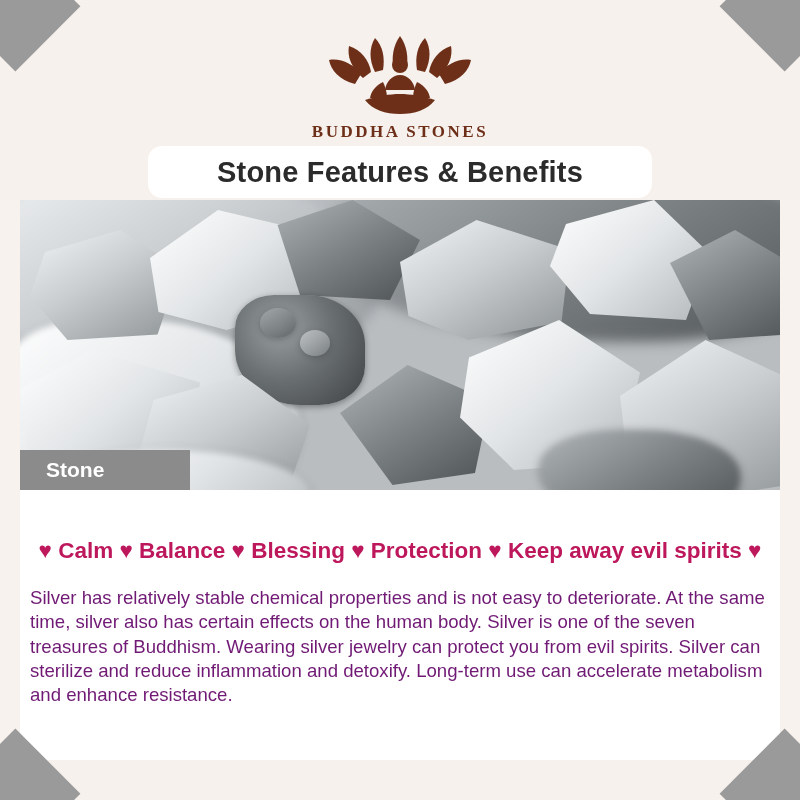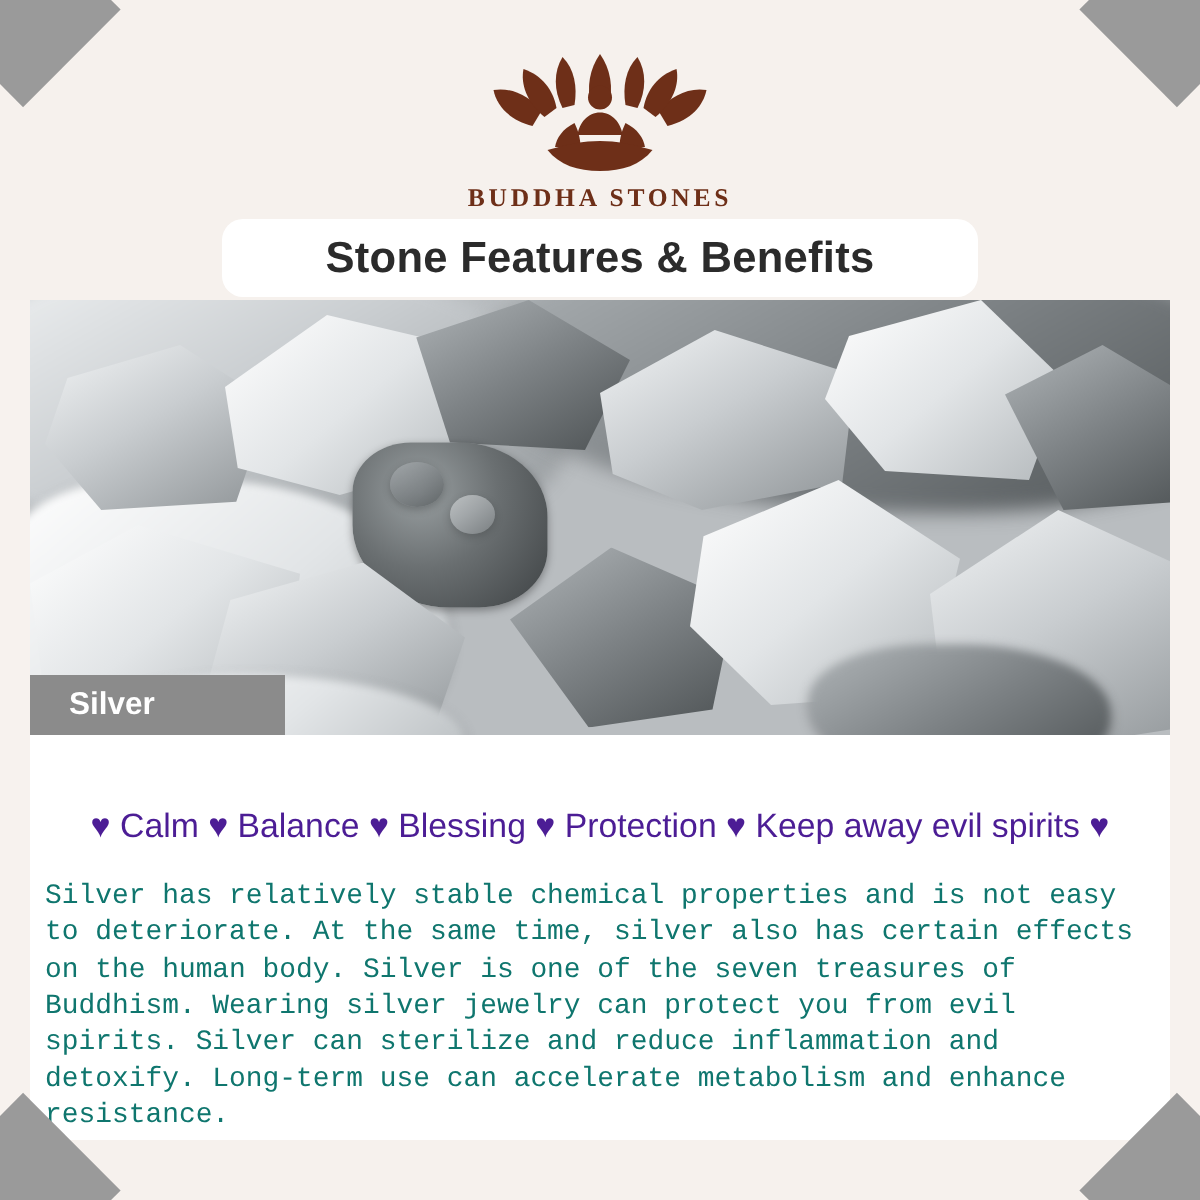--- a/index.html
+++ b/index.html
@@ -177,36 +177,35 @@
     z-index: 2;
   }
 
   .benefits {
     position: absolute;
     top: 538px;
     left: 0;
     width: 800px;
     text-align: center;
     font-size: 22.5px;
-    font-weight: normal;
-    color: #4c1d95;
+    font-weight: bold;
+    color: #be185d;
     z-index: 3;
     white-space: nowrap;
   }
 
   .paragraph {
     position: absolute;
     top: 586px;
     left: 30px;
     width: 744px;
     font-size: 18.6px;
     line-height: 1.31;
-    color: #0f766e;
+    color: #701a75;
     z-index: 3;
-    font-family: Liberation Mono, monospace;
   }
 
   
   .bottom-band {
     position: absolute;
     left: 0;
     bottom: 0;
     width: 800px;
     height: 42px;
     background: #f6f1ed;
@@ -273,21 +272,21 @@
       <div class="stone light" style="left:0px;top:150px;width:180px;height:130px;clip-path:polygon(0% 30%,40% 0%,100% 25%,95% 85%,45% 100%,5% 85%);"></div>
       <div class="stone" style="left:120px;top:175px;width:170px;height:125px;clip-path:polygon(8% 20%,60% 0%,100% 40%,85% 100%,25% 95%,0% 60%);"></div>
       <div class="stone dark" style="left:320px;top:165px;width:150px;height:120px;clip-path:polygon(0% 40%,45% 0%,100% 30%,90% 90%,35% 100%);"></div>
       <div class="stone light" style="left:440px;top:120px;width:180px;height:150px;clip-path:polygon(5% 25%,55% 0%,100% 35%,88% 95%,30% 100%,0% 65%);"></div>
       <div class="stone" style="left:600px;top:140px;width:190px;height:160px;clip-path:polygon(0% 35%,45% 0%,100% 30%,92% 90%,38% 100%,4% 75%);"></div>
       <div class="stone dark blur" style="left:520px;top:230px;width:200px;height:90px;border-radius:40% 50% 45% 55%;"></div>
       <div class="stone light blur" style="left:30px;top:250px;width:260px;height:80px;border-radius:45% 55% 40% 50%;"></div>
     </div>
   </div>
 
-  <div class="stone-label">Silver</div>
+  <div class="stone-label">Stone</div>
 
   <div class="body-panel"></div>
 
   <div class="benefits">♥ Calm ♥ Balance ♥ Blessing ♥ Protection ♥ Keep away evil spirits ♥</div>
 
   <div class="paragraph">Silver has relatively stable chemical properties and is not easy to deteriorate. At the same time, silver also has certain effects on the human body. Silver is one of the seven treasures of Buddhism. Wearing silver jewelry can protect you from evil spirits. Silver can sterilize and reduce inflammation and detoxify. Long-term use can accelerate metabolism and enhance resistance.</div>
 
   <div class="corner corner-tl"></div>
   <div class="corner corner-tr"></div>
   <div class="corner corner-bl"></div>

